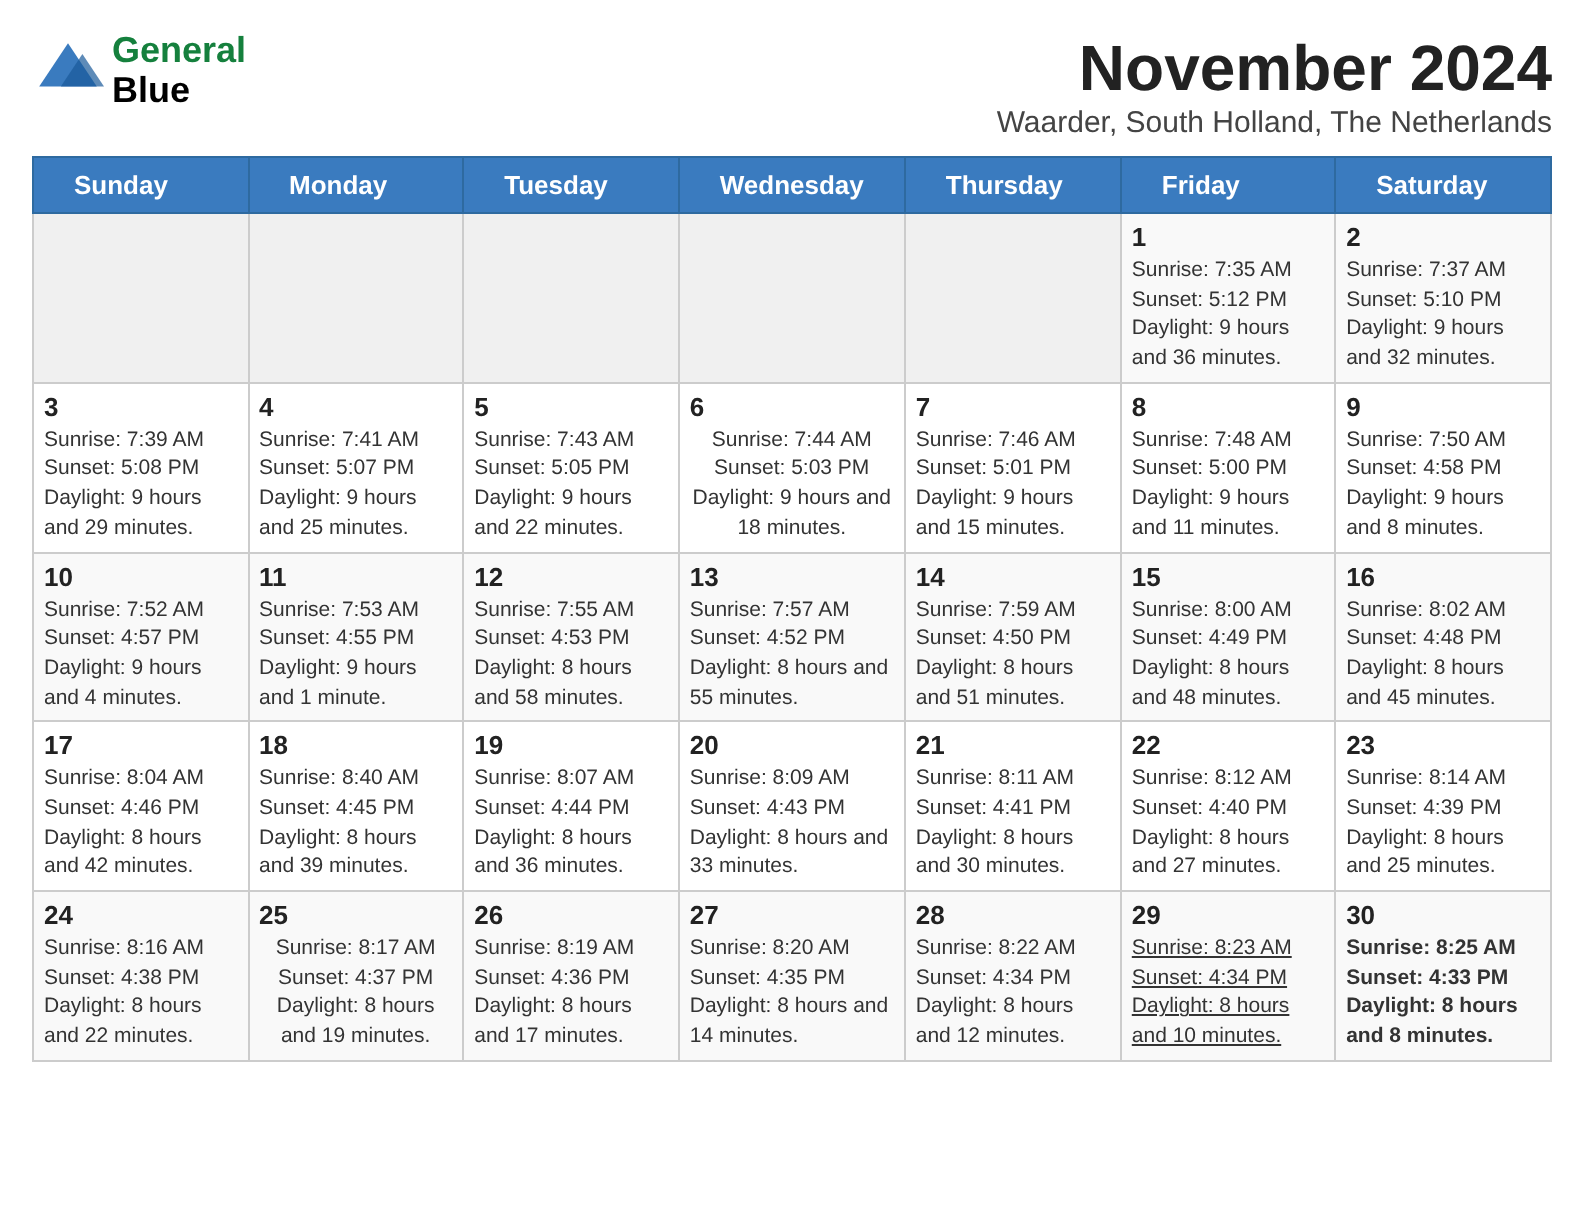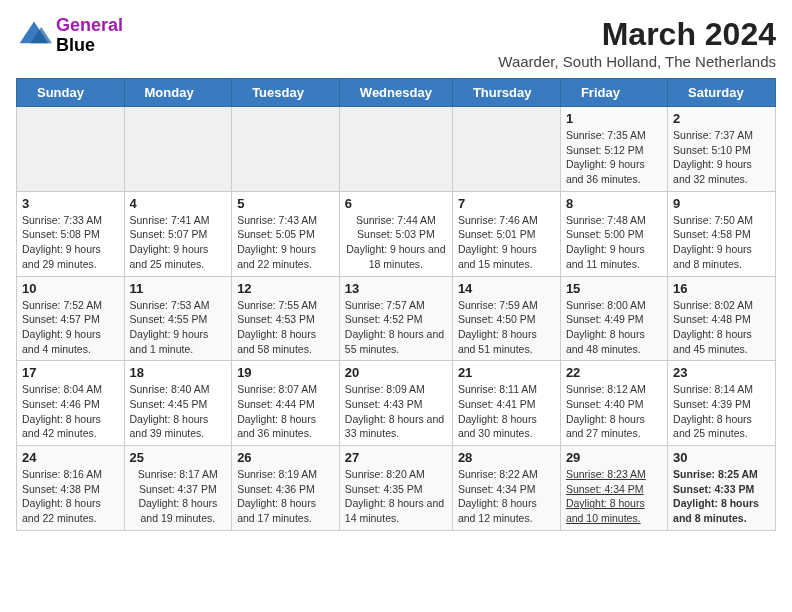--- a/index.html
+++ b/index.html
@@ -21,21 +21,21 @@
       align-items: center;
       gap: 4px;
     }
     .logo-text {
       display: flex;
       flex-direction: column;
       font-size: 18px;
       font-weight: bold;
       line-height: 1.1;
     }
-    .logo-text span:first-child { color: #a21caf; }
+    .logo-text span:first-child { color: #15803d; }
     .logo-text span:last-child { color: #000000; }
     .logo-icon {
       width: 36px;
       height: 36px;
     }
     .title-area {
       text-align: right;
     }
     .month-title {
       font-size: 32px;
@@ -100,21 +100,21 @@
     <svg class="logo-icon" viewBox="0 0 40 40">
       <polygon points="20,4 36,28 4,28" fill="#3a7bbf"></polygon>
       <polygon points="28,10 40,28 16,28" fill="#1a5a9a" opacity="0.7"></polygon>
     </svg>
     <div class="logo-text">
       <span>General</span>
       <span>Blue</span>
     </div>
   </div>
   <div class="title-area">
-    <div class="month-title">March 2024</div>
+    <div class="month-title">November 2024</div>
     <div class="location">Waarder, South Holland, The Netherlands</div>
   </div>
 </div>
 
 <table class="calendar">
   <thead>
     <tr>
     <th>Sunday</th>
         <th>Monday</th>
         <th>Tuesday</th>
@@ -140,21 +140,21 @@
         <td>
           <span class="day-num">2</span>
           <div class="day-info" style="white-space: pre-line;">Sunrise: 7:37 AM
 Sunset: 5:10 PM
 Daylight: 9 hours and 32 minutes.</div>
         </td>
       </tr>
       <tr>
         <td>
           <span class="day-num">3</span>
-          <div class="day-info" style="white-space: pre-line;">Sunrise: 7:33 AM
+          <div class="day-info" style="white-space: pre-line;">Sunrise: 7:39 AM
 Sunset: 5:08 PM
 Daylight: 9 hours and 29 minutes.</div>
         </td>
         <td>
           <span class="day-num">4</span>
           <div class="day-info" style="white-space: pre-line;">Sunrise: 7:41 AM
 Sunset: 5:07 PM
 Daylight: 9 hours and 25 minutes.</div>
         </td>
         <td>

